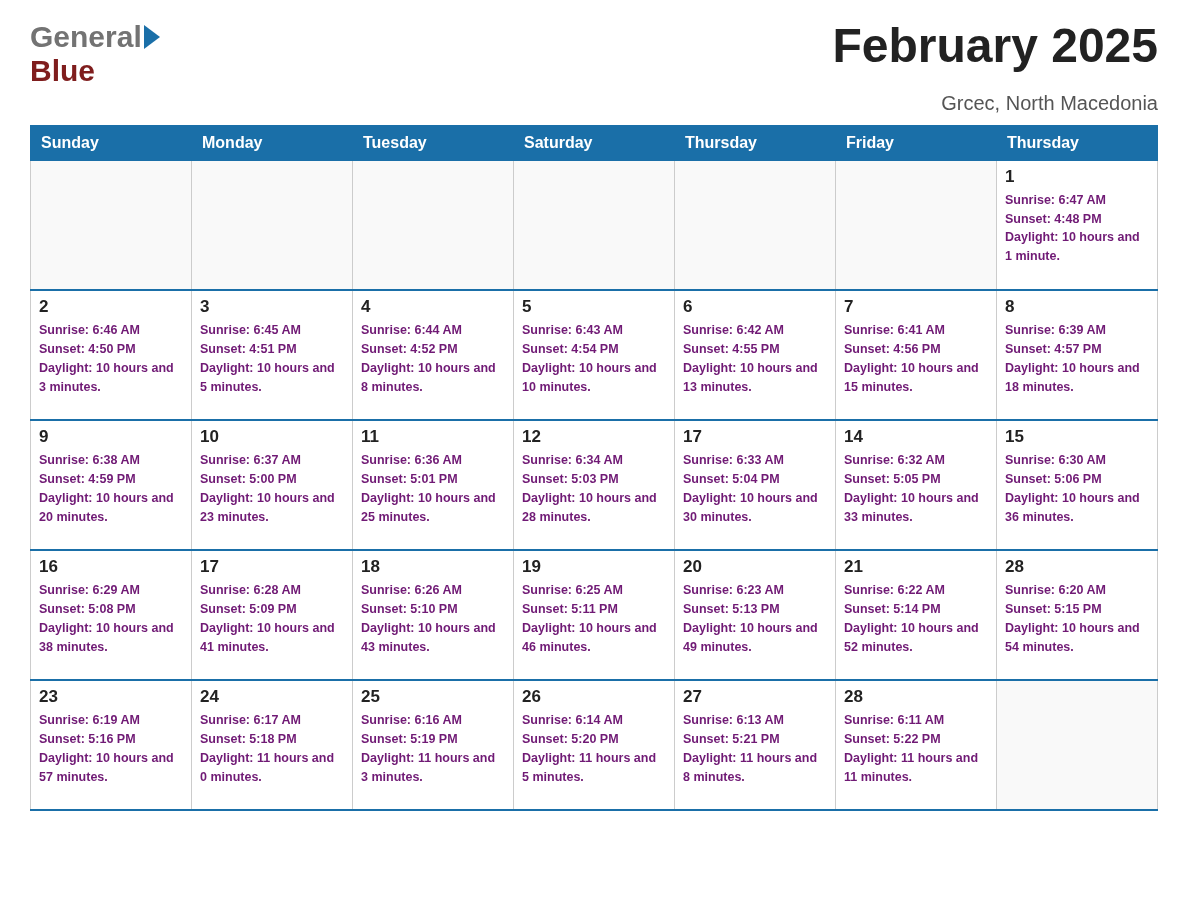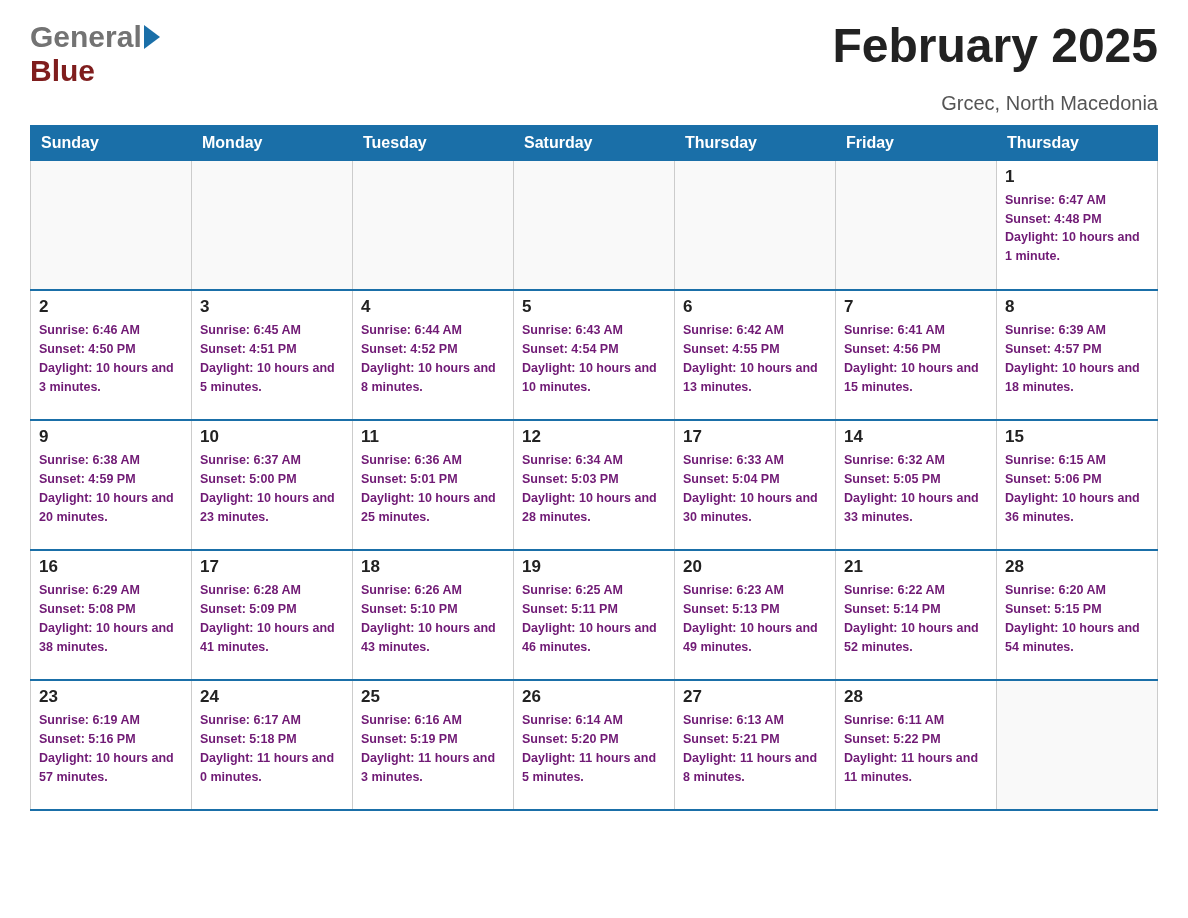--- a/index.html
+++ b/index.html
@@ -220,21 +220,21 @@
 Daylight: 10 hours and 30 minutes.</div>
         </td>
         <td>
           <div class="day-number">14</div>
           <div class="day-info">Sunrise: 6:32 AM
 Sunset: 5:05 PM
 Daylight: 10 hours and 33 minutes.</div>
         </td>
         <td>
           <div class="day-number">15</div>
-          <div class="day-info">Sunrise: 6:15 AM
+          <div class="day-info">Sunrise: 6:30 AM
 Sunset: 5:06 PM
 Daylight: 10 hours and 36 minutes.</div>
         </td>
       </tr>
       <tr>
         <td>
           <div class="day-number">16</div>
           <div class="day-info">Sunrise: 6:29 AM
 Sunset: 5:08 PM
 Daylight: 10 hours and 38 minutes.</div>

